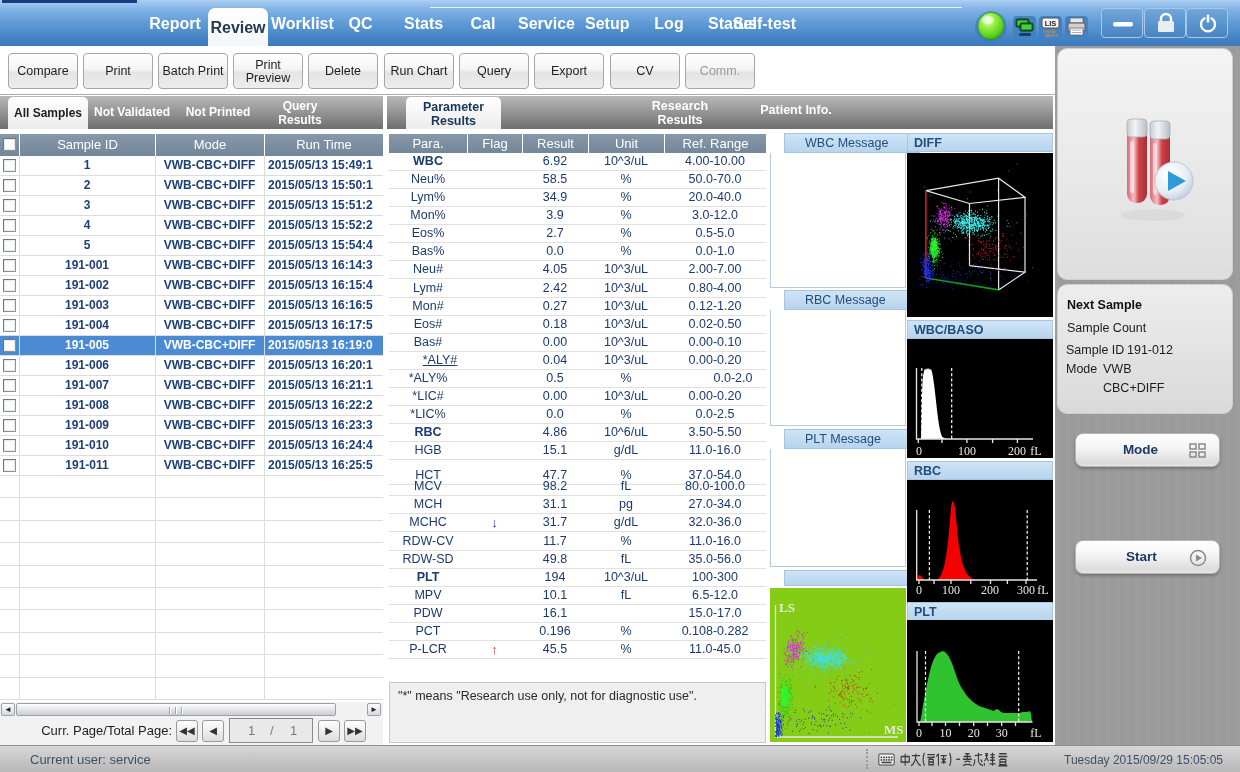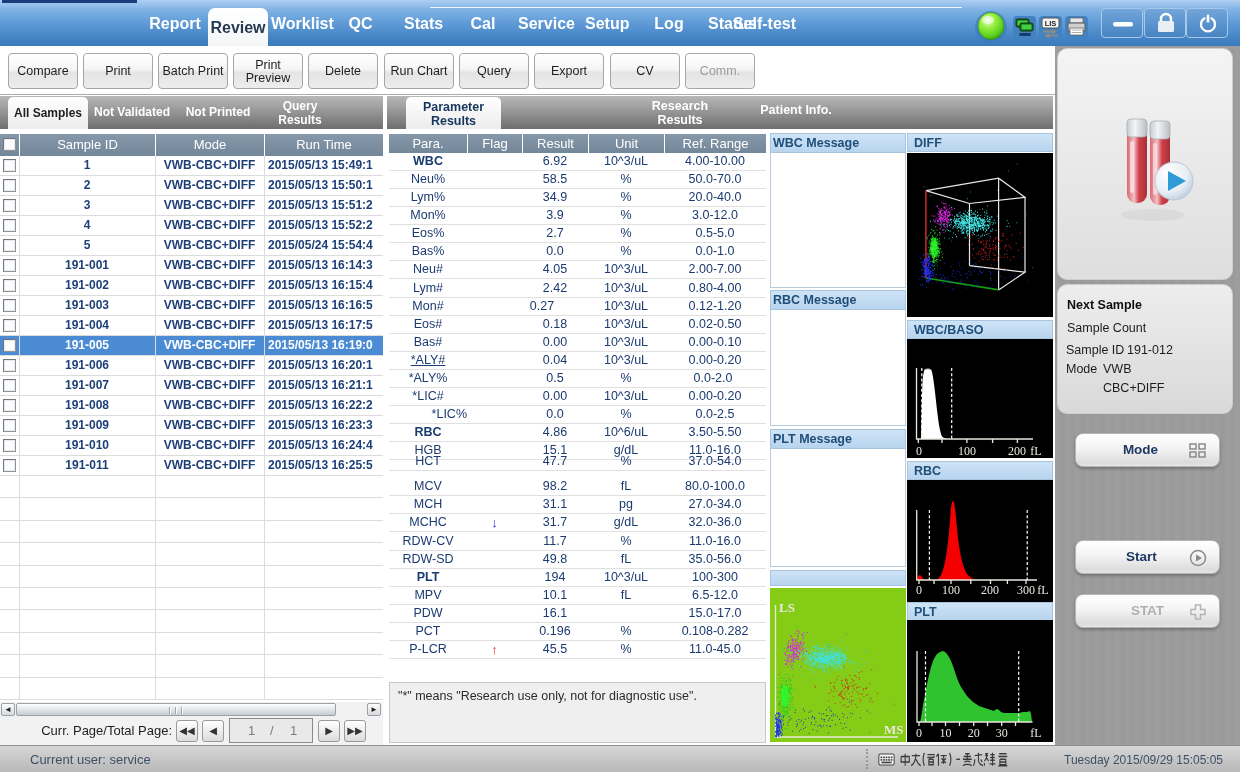--- a/index.html
+++ b/index.html
@@ -45,21 +45,21 @@
 .mtab{top:0;height:33px;color:#fff;font-size:12.5px;font-weight:bold;text-align:center;line-height:14px;padding-top:3px}
 #mtab-active{left:19px;top:1px;width:95px;height:32px;background:linear-gradient(#fff,#ececec);border-radius:5px 5px 0 0;color:#17365c;font-size:12.5px;font-weight:bold;text-align:center;line-height:14px;padding-top:3px}
 
 #ptable{left:2px;top:38px;width:377px;height:544px}
 #pthead{left:0;top:0;width:377px;height:19px;background:linear-gradient(#8698aa,#73879a);color:#fff;font-size:13px}
 .pth{top:0;height:19px;line-height:19px;text-align:center;border-left:1px solid #fff}
 .prow{left:0;width:377px;height:18px;border-bottom:1px solid #e0e0e0;color:#1a3a70;font-size:12.5px}
 .prow div{top:0;height:17px;line-height:17px;text-align:center;position:absolute}
 #pfoot{left:2px;top:586px;width:377px;height:61px;background:#efefef;border:1px solid #c8c8c8;font-size:12.5px;color:#2a2a2a;padding:6px 0 0 8px}
 
-.msgh{left:383px;width:136px;height:20px;background:linear-gradient(#cfe3f6,#b7d4ee);border:1px solid #a8c4de;color:#1f4e79;font-size:12.5px;font-weight:bold;line-height:19px;padding-left:2px}
+.msgh{left:397px;width:136px;height:20px;background:linear-gradient(#cfe3f6,#b7d4ee);border:1px solid #a8c4de;color:#1f4e79;font-size:12.5px;font-weight:normal;line-height:19px;padding-left:20px}
 .msgb{left:383px;width:136px;background:#fff;border:1px solid #b8cbdc;border-top:none}
 
 .gph{left:520px;width:146px;height:19px;background:linear-gradient(#cfe3f6,#b7d4ee);border:1px solid #a8c4de;color:#1f4e79;font-size:12.5px;font-weight:bold;line-height:18px;padding-left:6px}
 .gpb{left:520px;width:146px;background:#000}
 
 #sidebar{left:1055px;top:46px;width:185px;height:699px;background:repeating-linear-gradient(90deg,#9d9d9d 0 5px,#9a9a9a 5px 10px)}
 #card1{left:2px;top:2px;width:176px;height:232px;background:linear-gradient(#f4f4f4,#dedede);border-radius:10px;border:1px solid #cfcfcf}
 #card2{left:2px;top:238px;width:176px;height:130px;background:linear-gradient(#ededed,#d9d9d9);border-radius:10px;border:1px solid #cfcfcf;font-size:12.5px;color:#1c1c1c}
 .sbbtn{left:20px;width:145px;height:34px;background:linear-gradient(#ffffff,#f4f4f4 45%,#dcdcdc 90%,#e6e6e6);border:1px solid #b5b5b5;border-radius:8px;box-shadow:0 2px 3px rgba(0,0,0,.25);color:#1f3864;font-size:13.5px;font-weight:bold;text-align:center;line-height:32px}
 
@@ -192,21 +192,21 @@
           <div class="abs vline" style="left:264px"></div>
           <div class="c3 abs">2015/05/13 15:52:2</div>
         </div>
         <div class="abs lrow" style="top:80px">
           <div class="abs cb"></div>
           <div class="abs vline" style="left:19px"></div>
           <div class="c1 abs">5</div>
           <div class="abs vline" style="left:155px"></div>
           <div class="c2 abs">VWB-CBC+DIFF</div>
           <div class="abs vline" style="left:264px"></div>
-          <div class="c3 abs">2015/05/24 15:54:4</div>
+          <div class="c3 abs">2015/05/13 15:54:4</div>
         </div>
         <div class="abs lrow" style="top:100px">
           <div class="abs cb"></div>
           <div class="abs vline" style="left:19px"></div>
           <div class="c1 abs">191-001</div>
           <div class="abs vline" style="left:155px"></div>
           <div class="c2 abs">VWB-CBC+DIFF</div>
           <div class="abs vline" style="left:264px"></div>
           <div class="c3 abs">2015/05/13 16:14:3</div>
         </div>
@@ -430,73 +430,73 @@
           <div style="left:275px;width:102px">2.00-7.00</div>
         </div>
         <div class="abs prow" style="top:145.5px">
           <div style="left:0;width:78px;">Lym#</div>
           <div style="left:133px;width:66px">2.42</div>
           <div style="left:199px;width:76px">10^3/uL</div>
           <div style="left:275px;width:102px">0.80-4.00</div>
         </div>
         <div class="abs prow" style="top:163.6px">
           <div style="left:0;width:78px;">Mon#</div>
-          <div style="left:120px;width:66px">0.27</div>
+          <div style="left:133px;width:66px">0.27</div>
           <div style="left:199px;width:76px">10^3/uL</div>
           <div style="left:275px;width:102px">0.12-1.20</div>
         </div>
         <div class="abs prow" style="top:181.6px">
           <div style="left:0;width:78px;">Eos#</div>
           <div style="left:133px;width:66px">0.18</div>
           <div style="left:199px;width:76px">10^3/uL</div>
           <div style="left:275px;width:102px">0.02-0.50</div>
         </div>
         <div class="abs prow" style="top:199.7px">
           <div style="left:0;width:78px;">Bas#</div>
           <div style="left:133px;width:66px">0.00</div>
           <div style="left:199px;width:76px">10^3/uL</div>
           <div style="left:275px;width:102px">0.00-0.10</div>
         </div>
         <div class="abs prow" style="top:217.8px">
-          <div style="left:0;width:78px;text-decoration:underline;">*ALY#</div>
+          <div style="left:12px;width:78px;text-decoration:underline;">*ALY#</div>
           <div style="left:133px;width:66px">0.04</div>
           <div style="left:199px;width:76px">10^3/uL</div>
           <div style="left:275px;width:102px">0.00-0.20</div>
         </div>
         <div class="abs prow" style="top:235.8px">
           <div style="left:0;width:78px;">*ALY%</div>
           <div style="left:133px;width:66px">0.5</div>
           <div style="left:199px;width:76px">%</div>
-          <div style="left:273px;width:102px">0.0-2.0</div>
+          <div style="left:293px;width:102px">0.0-2.0</div>
         </div>
         <div class="abs prow" style="top:253.9px">
           <div style="left:0;width:78px;">*LIC#</div>
           <div style="left:133px;width:66px">0.00</div>
           <div style="left:199px;width:76px">10^3/uL</div>
           <div style="left:275px;width:102px">0.00-0.20</div>
         </div>
         <div class="abs prow" style="top:272.0px">
-          <div style="left:0;width:78px;text-align:right;">*LIC%</div>
+          <div style="left:0;width:78px;">*LIC%</div>
           <div style="left:133px;width:66px">0.0</div>
           <div style="left:199px;width:76px">%</div>
           <div style="left:275px;width:102px">0.0-2.5</div>
         </div>
         <div class="abs prow" style="top:290.1px">
           <div style="left:0;width:78px;font-weight:bold">RBC</div>
           <div style="left:133px;width:66px">4.86</div>
           <div style="left:199px;width:76px">10^6/uL</div>
           <div style="left:275px;width:102px">3.50-5.50</div>
         </div>
         <div class="abs prow" style="top:308.1px">
           <div style="left:0;width:78px;">HGB</div>
           <div style="left:133px;width:66px">15.1</div>
           <div style="left:199px;width:76px">g/dL</div>
           <div style="left:275px;width:102px">11.0-16.0</div>
         </div>
-        <div class="abs prow" style="top:319px">
+        <div class="abs prow" style="top:333px">
           <div style="left:0;width:78px;">HCT</div>
           <div style="left:133px;width:66px">47.7</div>
           <div style="left:199px;width:76px">%</div>
           <div style="left:275px;width:102px">37.0-54.0</div>
         </div>
         <div class="abs prow" style="top:344.3px">
           <div style="left:0;width:78px;">MCV</div>
           <div style="left:133px;width:66px">98.2</div>
           <div style="left:199px;width:76px">fL</div>
           <div style="left:275px;width:102px">80.0-100.0</div>
@@ -695,23 +695,20 @@
 </div>
 <div class="abs sbbtn" style="top:387px"><span style="margin-right:14px">Mode</span><svg class="abs" style="left:113px;top:9px" width="17" height="16" fill="none" stroke="#8a8a8a" stroke-width="1.5">
           <rect x="1" y="1" width="6" height="5"></rect>
           <rect x="10" y="1" width="6" height="5"></rect>
           <rect x="1" y="9" width="6" height="5"></rect>
           <rect x="10" y="9" width="6" height="5"></rect>
         </svg></div>
 <div class="abs sbbtn" style="top:494px"><span style="margin-right:12px">Start</span><svg class="abs" style="left:113px;top:8px" width="18" height="18" fill="none" stroke="#8a8a8a" stroke-width="1.5">
           <circle cx="9" cy="9" r="7.5"></circle>
           <path d="M7 5.5L13 9L7 12.5Z" fill="#8a8a8a" stroke="none"></path>
-        </svg></div>
-<div class="abs sbbtn" style="top:548px;color:#b0b0b0">STAT<svg class="abs" style="left:113px;top:8px" width="18" height="18" fill="none" stroke="#b4b4b4" stroke-width="1.5">
-          <path d="M6.5 2h5v4.5H16v5h-4.5V16h-5v-4.5H2v-5h4.5Z"></path>
         </svg></div>
 </div>
 
 <div id="status" class="abs">
   <div class="abs" style="left:30px;top:6px">Current user: service</div>
   <div class="abs" style="left:1064px;top:7px;font-size:12px">Tuesday 2015/09/29 15:05:05</div>
   <div class="abs" style="left:866px;top:3px;width:2px;height:20px;border-left:2px dotted #9a9a9a"></div>
 <svg class="abs" style="left:878px;top:7px" width="17" height="13" viewBox="0 0 20 15">
 <rect x="1" y="1" width="18" height="13" rx="2" fill="#f8f8f8" stroke="#444" stroke-width="1.2"></rect>
 <g fill="#444">

